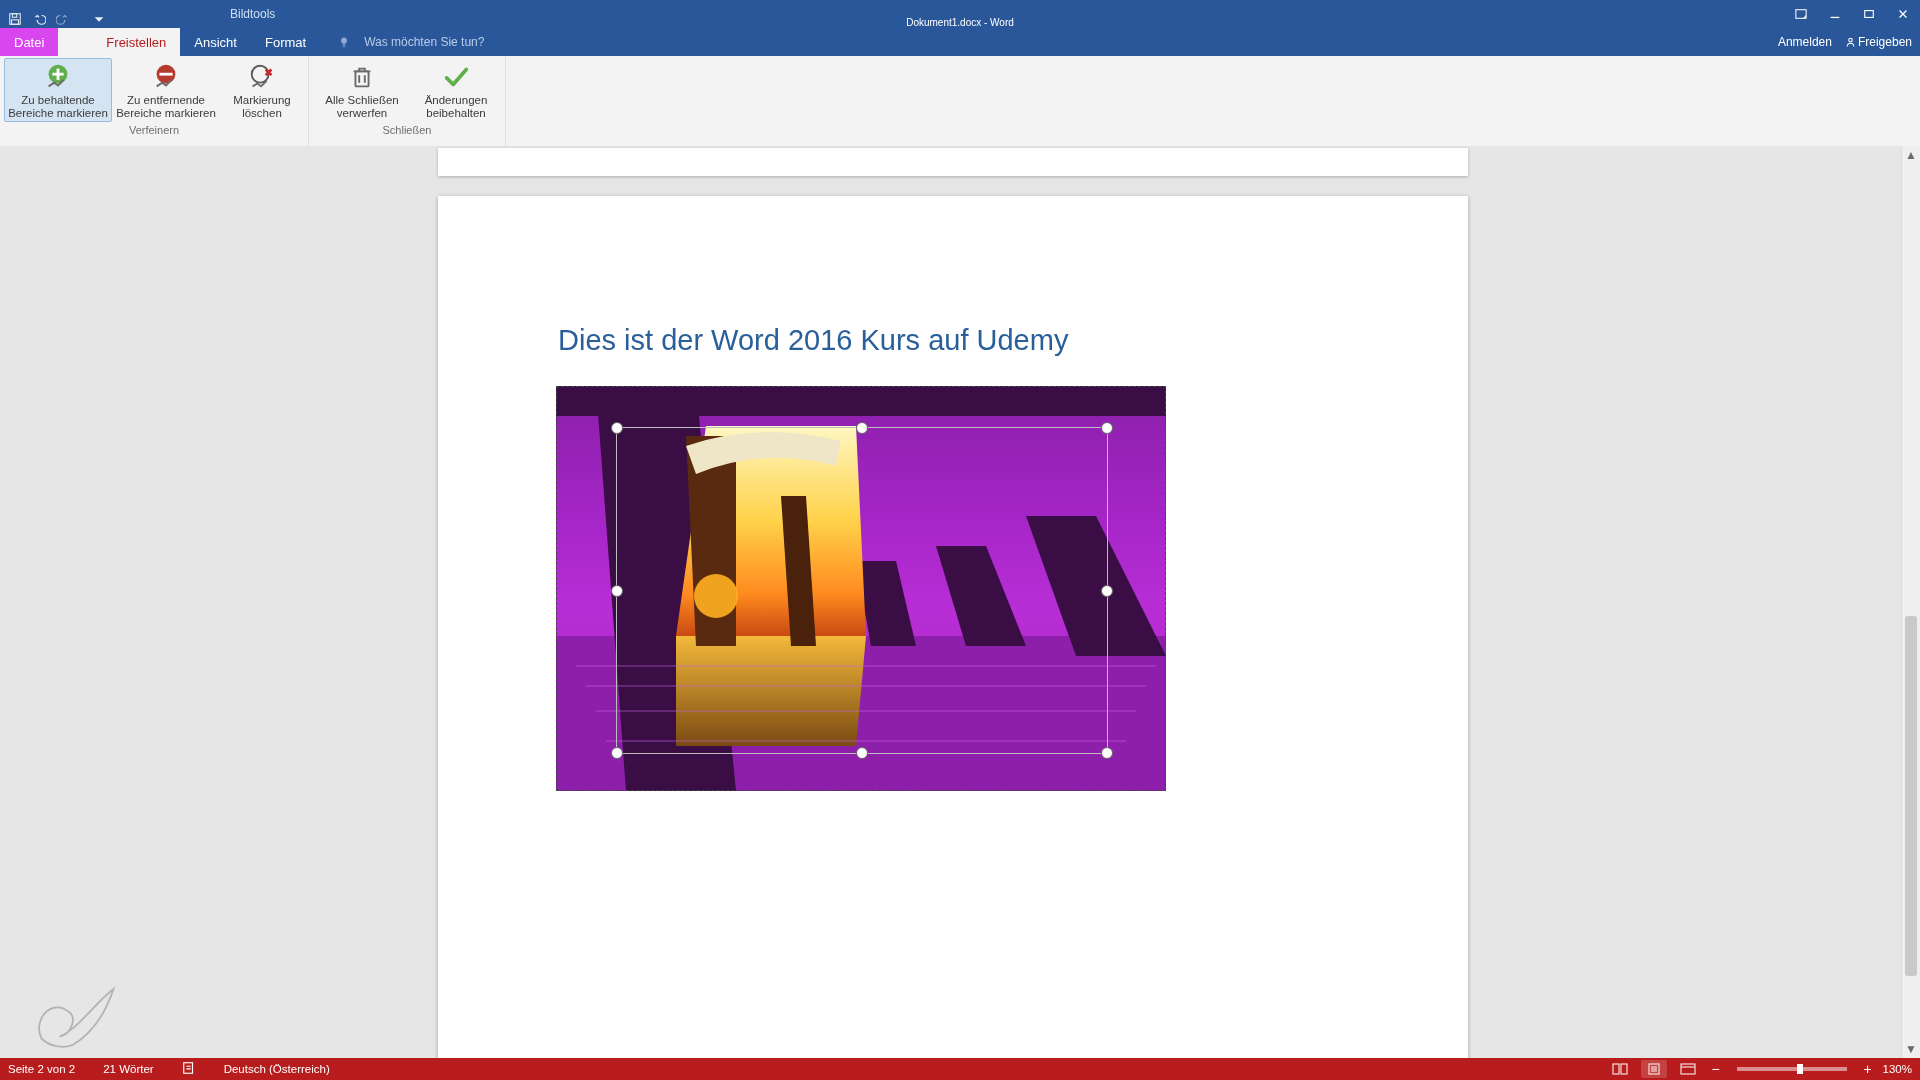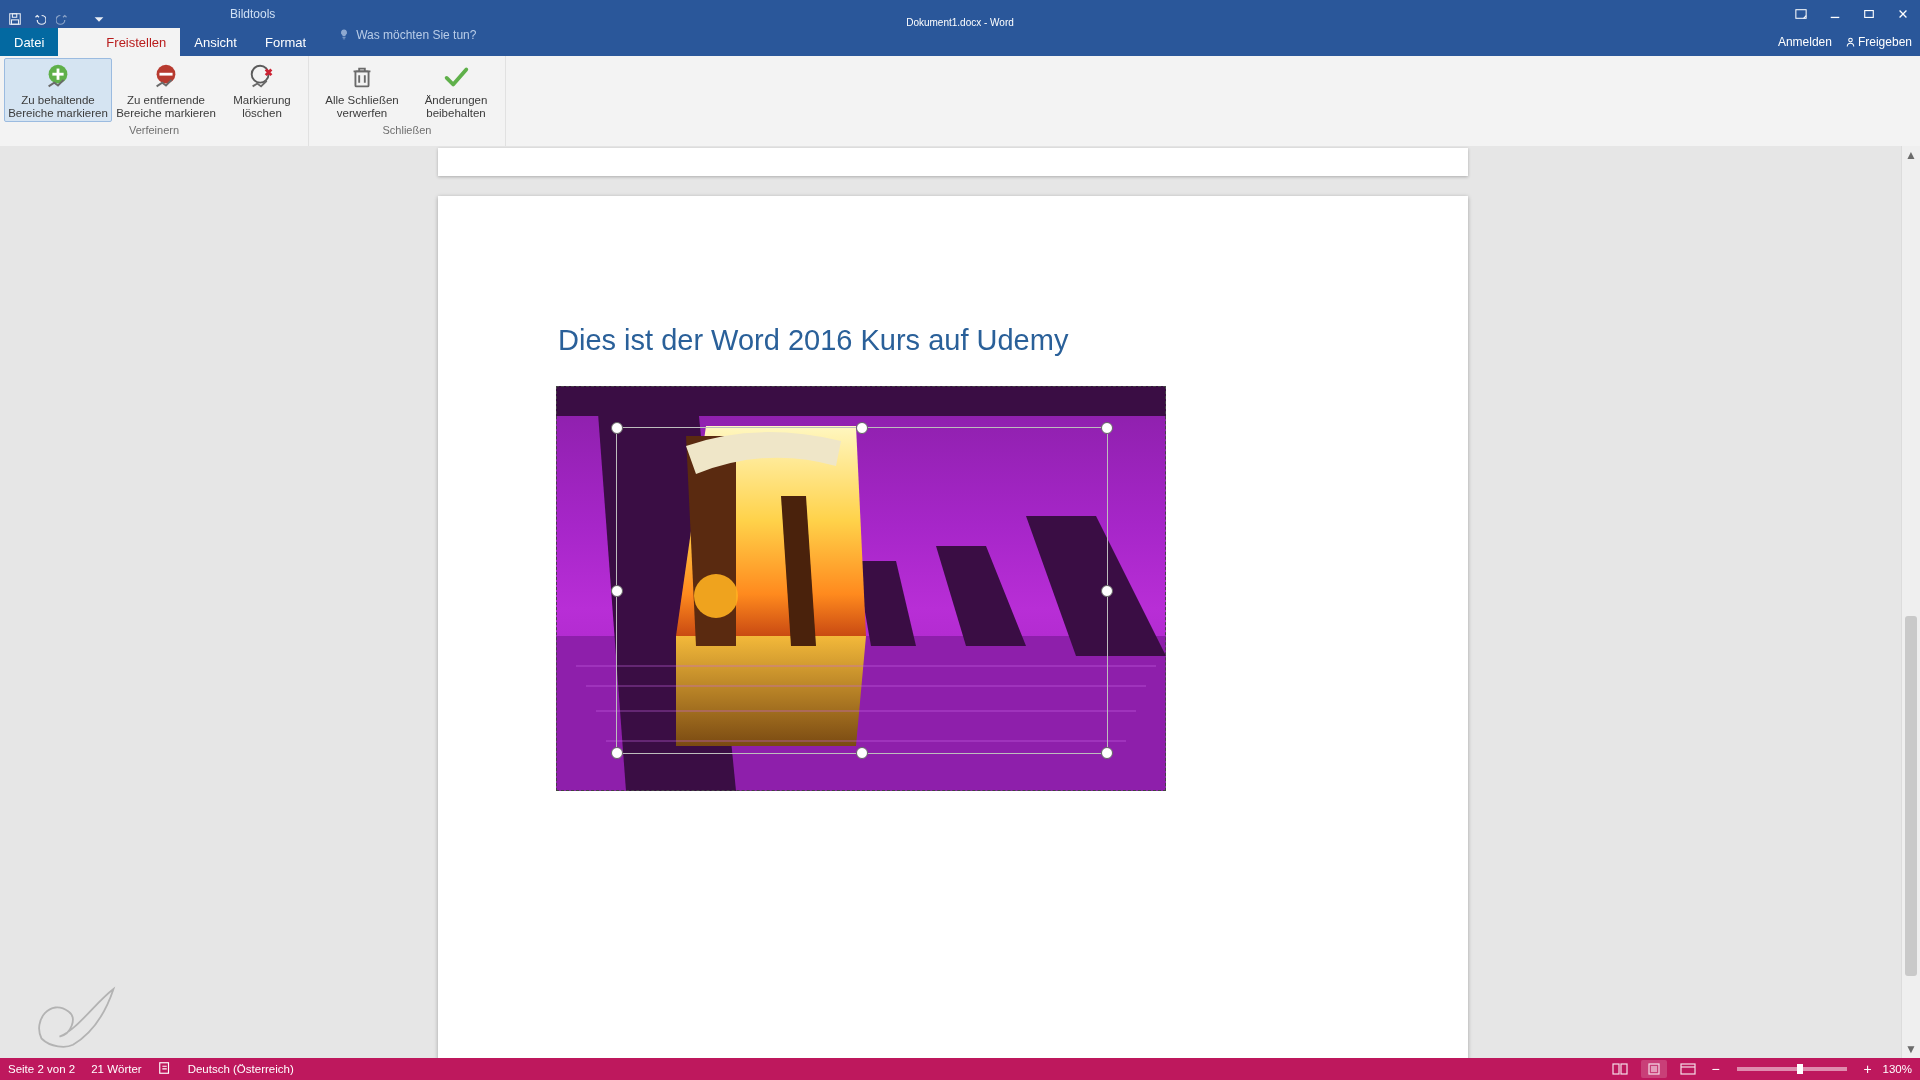--- a/index.html
+++ b/index.html
@@ -79,29 +79,29 @@
   align-items: stretch;
   color: #fff;
 }
 .tab {
   padding: 0 14px;
   display: flex; align-items: center;
   font-size: 13px;
   color: #fff;
   cursor: default;
 }
-.tab.file { background: #0369a1; }
+.tab.file { background: #d946ef; }
 .tab.active {
   background: #f3f3f3;
   color: #b91c1c;
   padding-left: 48px;
 }
 .tellme {
-  display: flex; 
-  gap: 6px;
+  display: flex; align-items: center;
+  gap: 14px;
   margin-left: 18px;
   color: #b9cde8;
   font-size: 12px;
 }
 .tellme svg { width: 12px; height: 12px; opacity: .7; }
 .tabsrow .right {
   margin-left: auto;
   display: flex;
   align-items: center;
   gap: 12px;
@@ -246,27 +246,27 @@
   height: 360px;
   background: #c9c9c9;
   border-radius: 3px;
 }
 
 
 .statusbar {
   position: absolute;
   left: 0; right: 0; bottom: 0;
   height: 22px;
-  background: #be185d;
+  background: #b91c1c;
   color: #fff;
   display: flex;
   align-items: center;
   font-size: 11.5px;
   padding: 0 8px;
-  gap: 16px;
+  gap: 28px;
 }
 .statusbar .right {
   margin-left: auto;
   display: flex;
   align-items: center;
   gap: 8px;
 }
 .view-btn {
   width: 26px; height: 18px;
   display: flex; align-items: center; justify-content: center;

